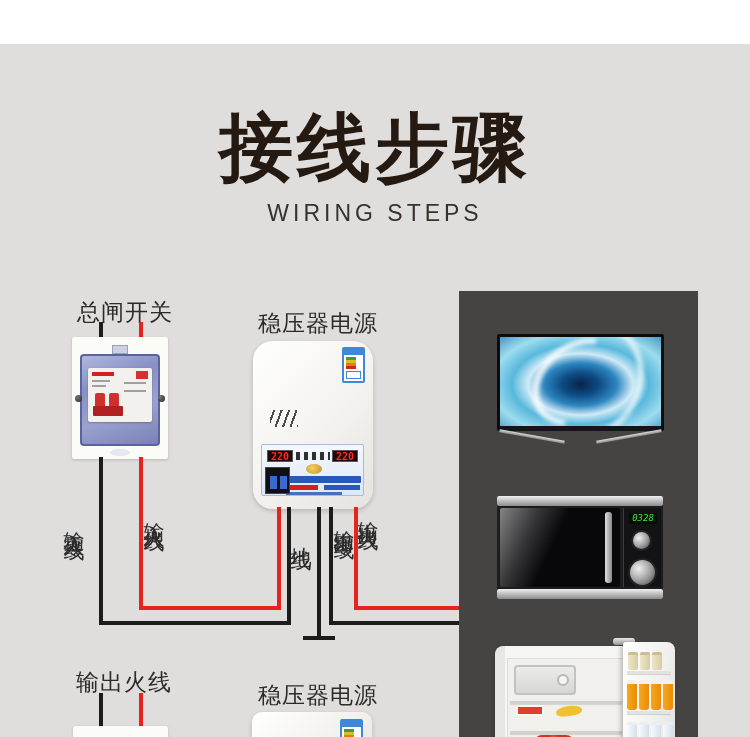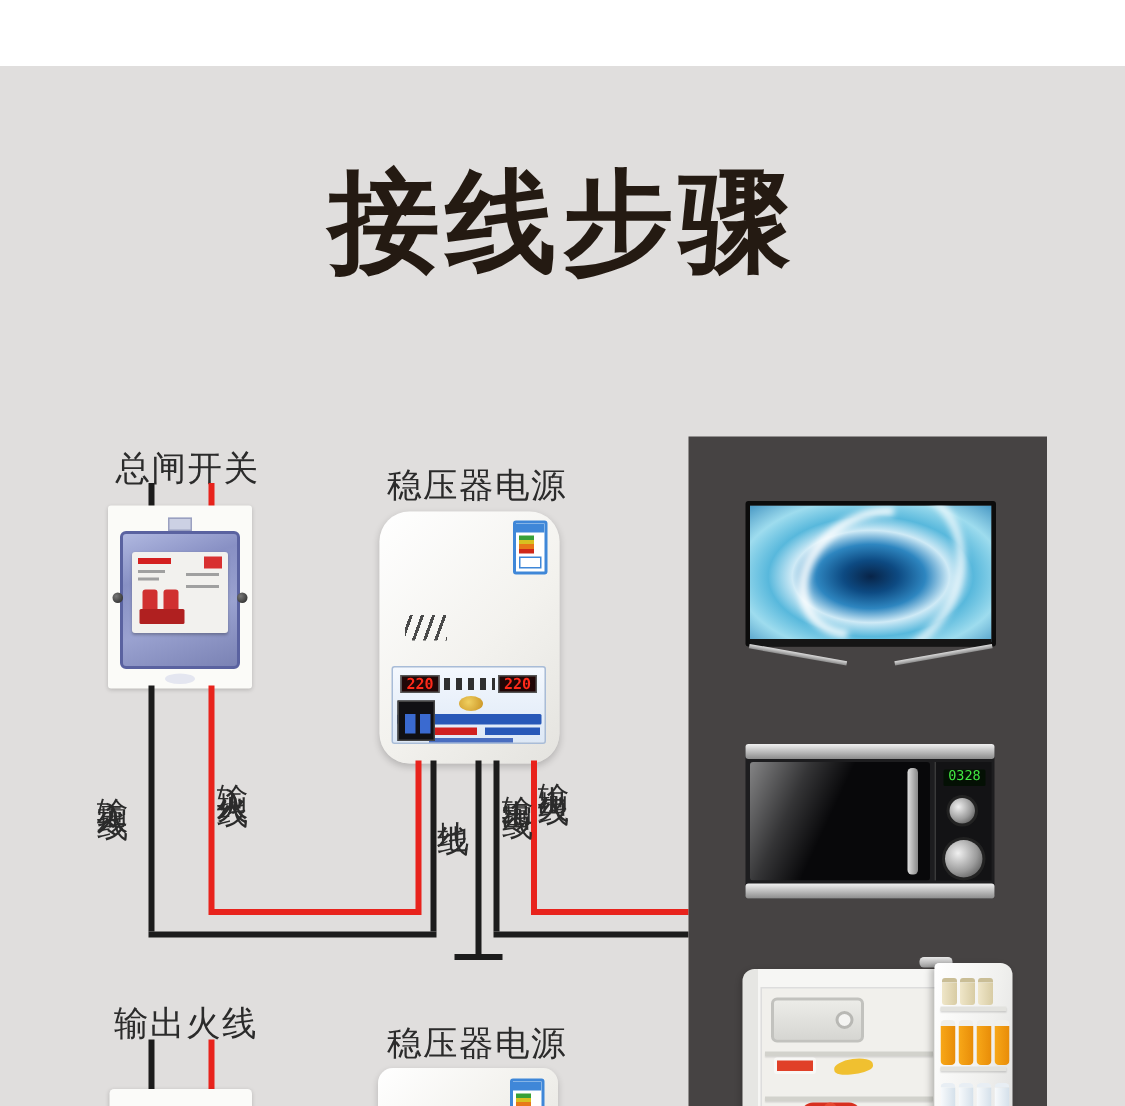--- a/index.html
+++ b/index.html
@@ -102,21 +102,21 @@
         background:#1d1d1f; border-radius:3px; }
   .mw-bar { position:absolute; left:0; width:166px; height:10px;
             background:linear-gradient(#f0f0f0,#8c8c8c); border-radius:2px; }
   .mw-door { position:absolute; left:3px; top:12px; width:120px; height:79px; border-radius:2px;
              background:linear-gradient(115deg, rgba(255,255,255,.5) 0%, rgba(255,255,255,.18) 26%, rgba(255,255,255,0) 45%), #08080a; }
   .mw-handle { position:absolute; left:108px; top:16px; width:7px; height:71px; border-radius:3px;
                background:linear-gradient(90deg,#e0e0e0,#888); }
   .mw-ctrl { position:absolute; left:126px; top:12px; width:38px; height:79px; background:#131315; border-left:1px solid #3a3a3a; }
   .mw-display { position:absolute; left:5px; top:5px; width:28px; height:11px; background:#041004;
                 color:#42e842; font-family:"DejaVu Sans Mono",monospace; font-size:9px; line-height:11px;
-                text-align:center; border-radius:1px; }
+                text-align:center; border-radius:1px;font-style:italic; }
   .knob { position:absolute; border-radius:50%;
           background:radial-gradient(circle at 35% 35%, #f0f0f0, #9a9a9a 55%, #3a3a3a 100%);
           box-shadow:0 0 0 2px #222; }
   .knob.small { left:9px; top:24px; width:17px; height:17px; }
   .knob.big { left:6px; top:52px; width:25px; height:25px; }
 
   
   .fridge { position:absolute; left:36px; top:351px; width:180px; height:139px; }
   .fr-cab { position:absolute; left:0; top:4px; width:152px; height:135px;
             background:linear-gradient(90deg,#e6e6e3 0 10px,#f6f6f4 10px 100%);
@@ -145,20 +145,21 @@
   .oj { position:absolute; width:10px; height:30px; background:linear-gradient(90deg,#f8a818,#e88c08); border-radius:3px; border-top:4px solid #f0f0ec; }
   .water { position:absolute; width:10px; height:34px; background:linear-gradient(90deg,#f8fafc,#d4e0ea); border-radius:3px; border-top:3px solid #e8eef4; }
   .water .lbl { position:absolute; left:0; top:12px; width:10px; height:9px; background:#3a78c8; }
 </style>
 </head>
 <body>
 
 <div class="page">
 
   <h1 class="title">接线步骤</h1>
+  <div class="subtitle">WIRING STEPS</div>
 
   <div class="dev-label" style="left:77px; top:253px;">总闸开关</div>
   <div class="wire black" style="left:99px; top:278px; width:4px; height:16px;"></div>
   <div class="wire red" style="left:139px; top:278px; width:4px; height:16px;"></div>
 
   <div class="breaker-plate">
     <div class="breaker-tab"></div>
     <div class="breaker-blue">
       <div class="breaker-face">
         <div class="brand-bar"></div>

